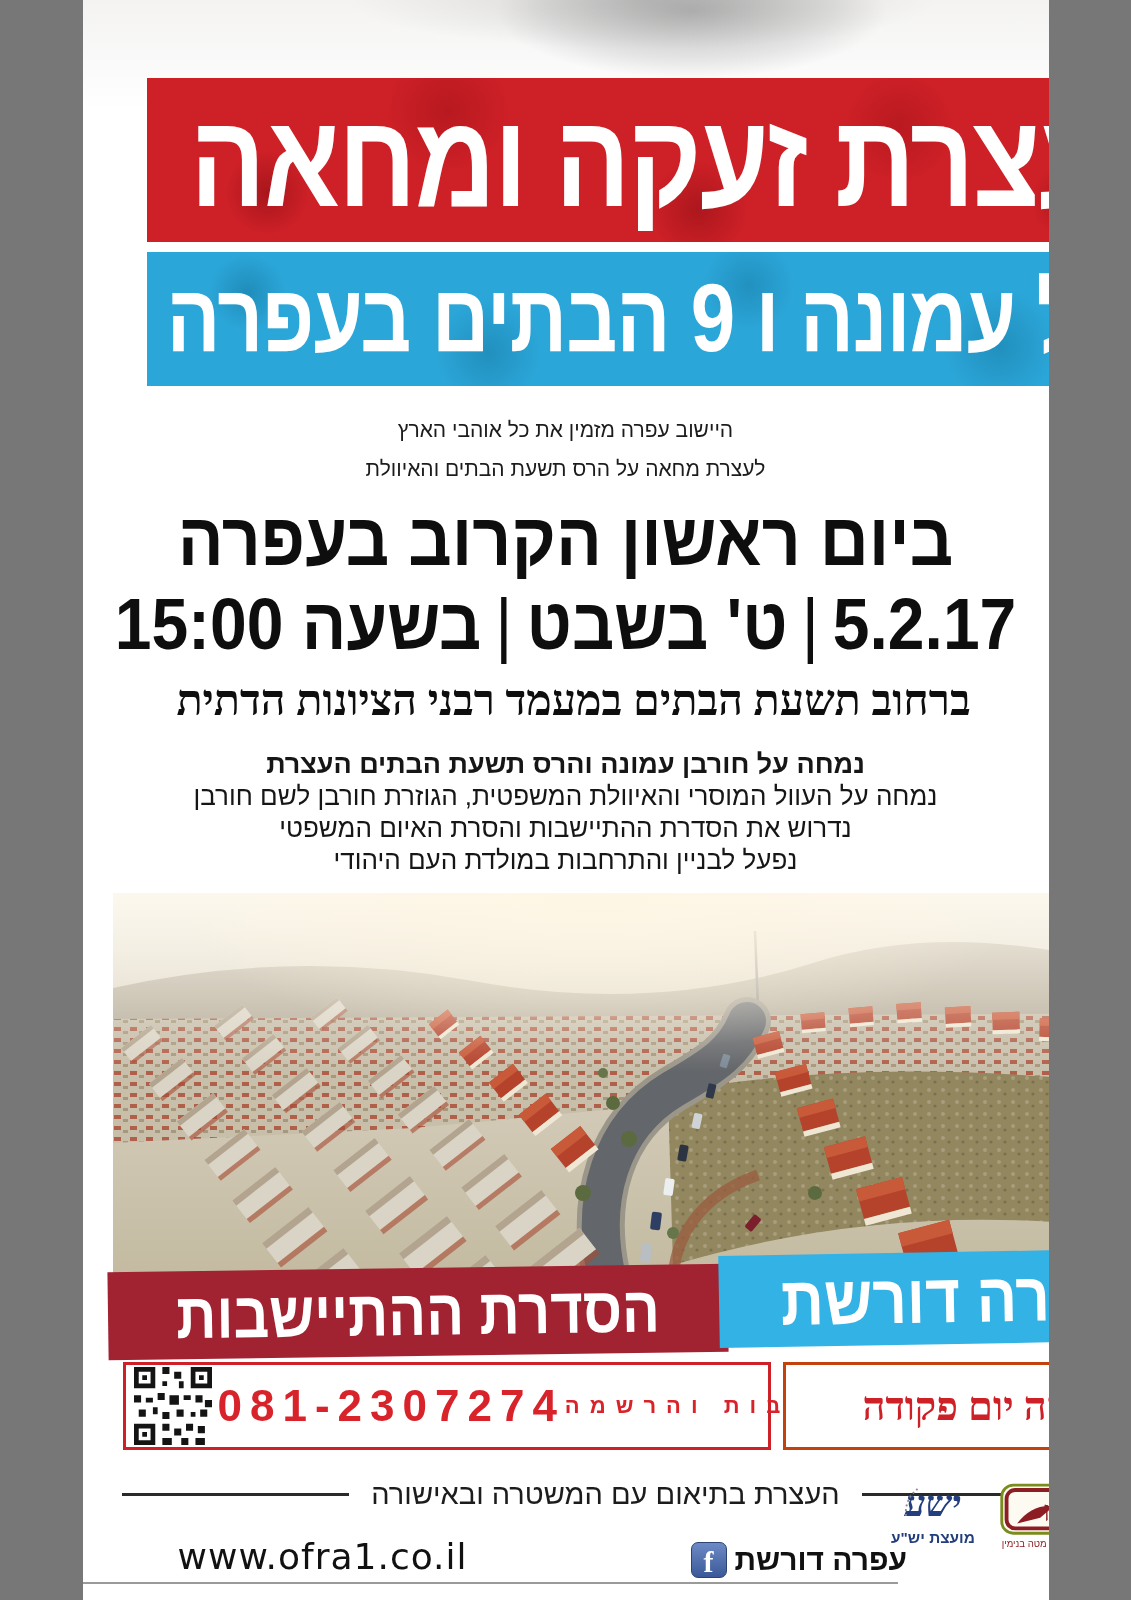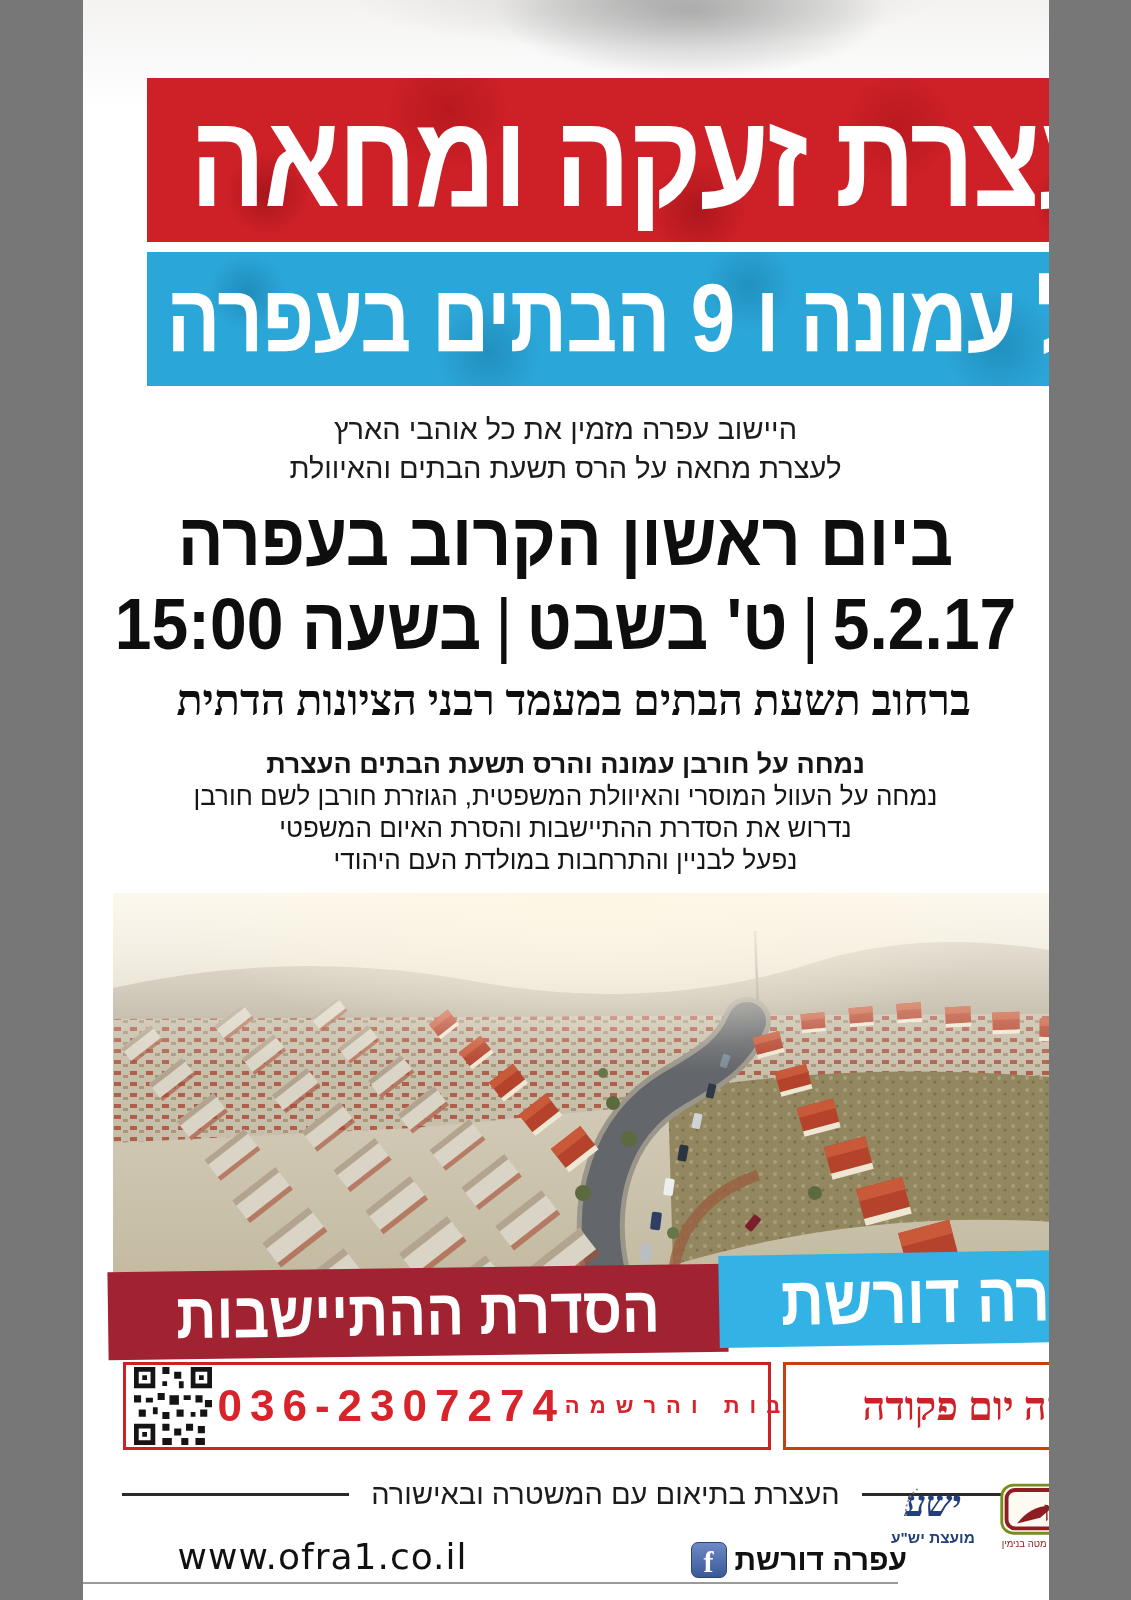--- a/index.html
+++ b/index.html
@@ -41,21 +41,21 @@
     color:#fff;font-size:112px;font-weight:800;font-stretch:condensed;
     transform:scaleY(1.18);white-space:nowrap;letter-spacing:-2px;
   }
   .banner-blue .t{
     color:#fff;font-size:80px;font-weight:800;font-stretch:condensed;
     transform:scaleY(1.2);white-space:nowrap;letter-spacing:-1px;
   }
   
   .intro{
     position:absolute;top:410px;left:0;width:100%;text-align:center;
-    color:#1c1c1c;font-size:29px;line-height:39px;font-stretch:condensed;
+    color:#1c1c1c;font-size:21px;line-height:39px;font-stretch:condensed;
   }
   .headline{
     position:absolute;top:500px;left:0;width:100%;text-align:center;
     color:#0e0e0e;font-size:68px;font-weight:800;font-stretch:condensed;
     transform:scaleY(1.1);white-space:nowrap;
   }
   .dateline{
     position:absolute;top:586px;left:0;width:100%;text-align:center;
     color:#0e0e0e;font-size:66px;font-weight:800;font-stretch:condensed;
     transform:scaleY(1.1);white-space:nowrap;
@@ -301,21 +301,21 @@
   <div class="contact-left">
     <svg class="qr" width="78" height="78" viewBox="0 0 33 33">
       <rect width="33" height="33" fill="#fff"></rect>
       <path fill="#141414" d="M0,0h9v9h-9z M24,0h9v9h-9z M0,24h9v9h-9z"></path>
       <path fill="#fff" d="M2,2h5v5h-5z M26,2h5v5h-5z M2,26h5v5h-5z"></path>
       <path fill="#141414" d="M3.5,3.5h2v2h-2z M27.5,3.5h2v2h-2z M3.5,27.5h2v2h-2z"></path>
       <path fill="#141414" d="M12,0h3v3h-3z M17,2h3v3h-3z M12,6h2v2h-2z M19,6h2v3h-2z M0,12h3v3h-3z M5,13h3v2h-3z M10,11h3v3h-3z M15,12h4v4h-4z M21,12h3v2h-3z M26,12h3v3h-3z M30,14h3v3h-3z M2,18h3v3h-3z M8,17h2v3h-2z M12,19h3v3h-3z M18,18h3v3h-3z M24,19h2v2h-2z M28,18h3v3h-3z M12,24h3v3h-3z M17,26h3v3h-3z M22,24h3v3h-3z M27,25h3v3h-3z M12,30h4v3h-4z M20,30h3v3h-3z M26,30h4v3h-4z"></path>
     </svg>
     <div class="contact-texts">
       <div class="volunteer">להתנדבות והרשמה</div>
-      <div class="phone">036-2307274</div>
+      <div class="phone">081-2307274</div>
     </div>
   </div>
 
   <div class="contact-right">
     <div class="hq">מטה יום פקודה</div>
   </div>
 
   <div class="coordination">
     <div class="rule"></div>
     <div class="t">העצרת בתיאום עם המשטרה ובאישורה</div>

